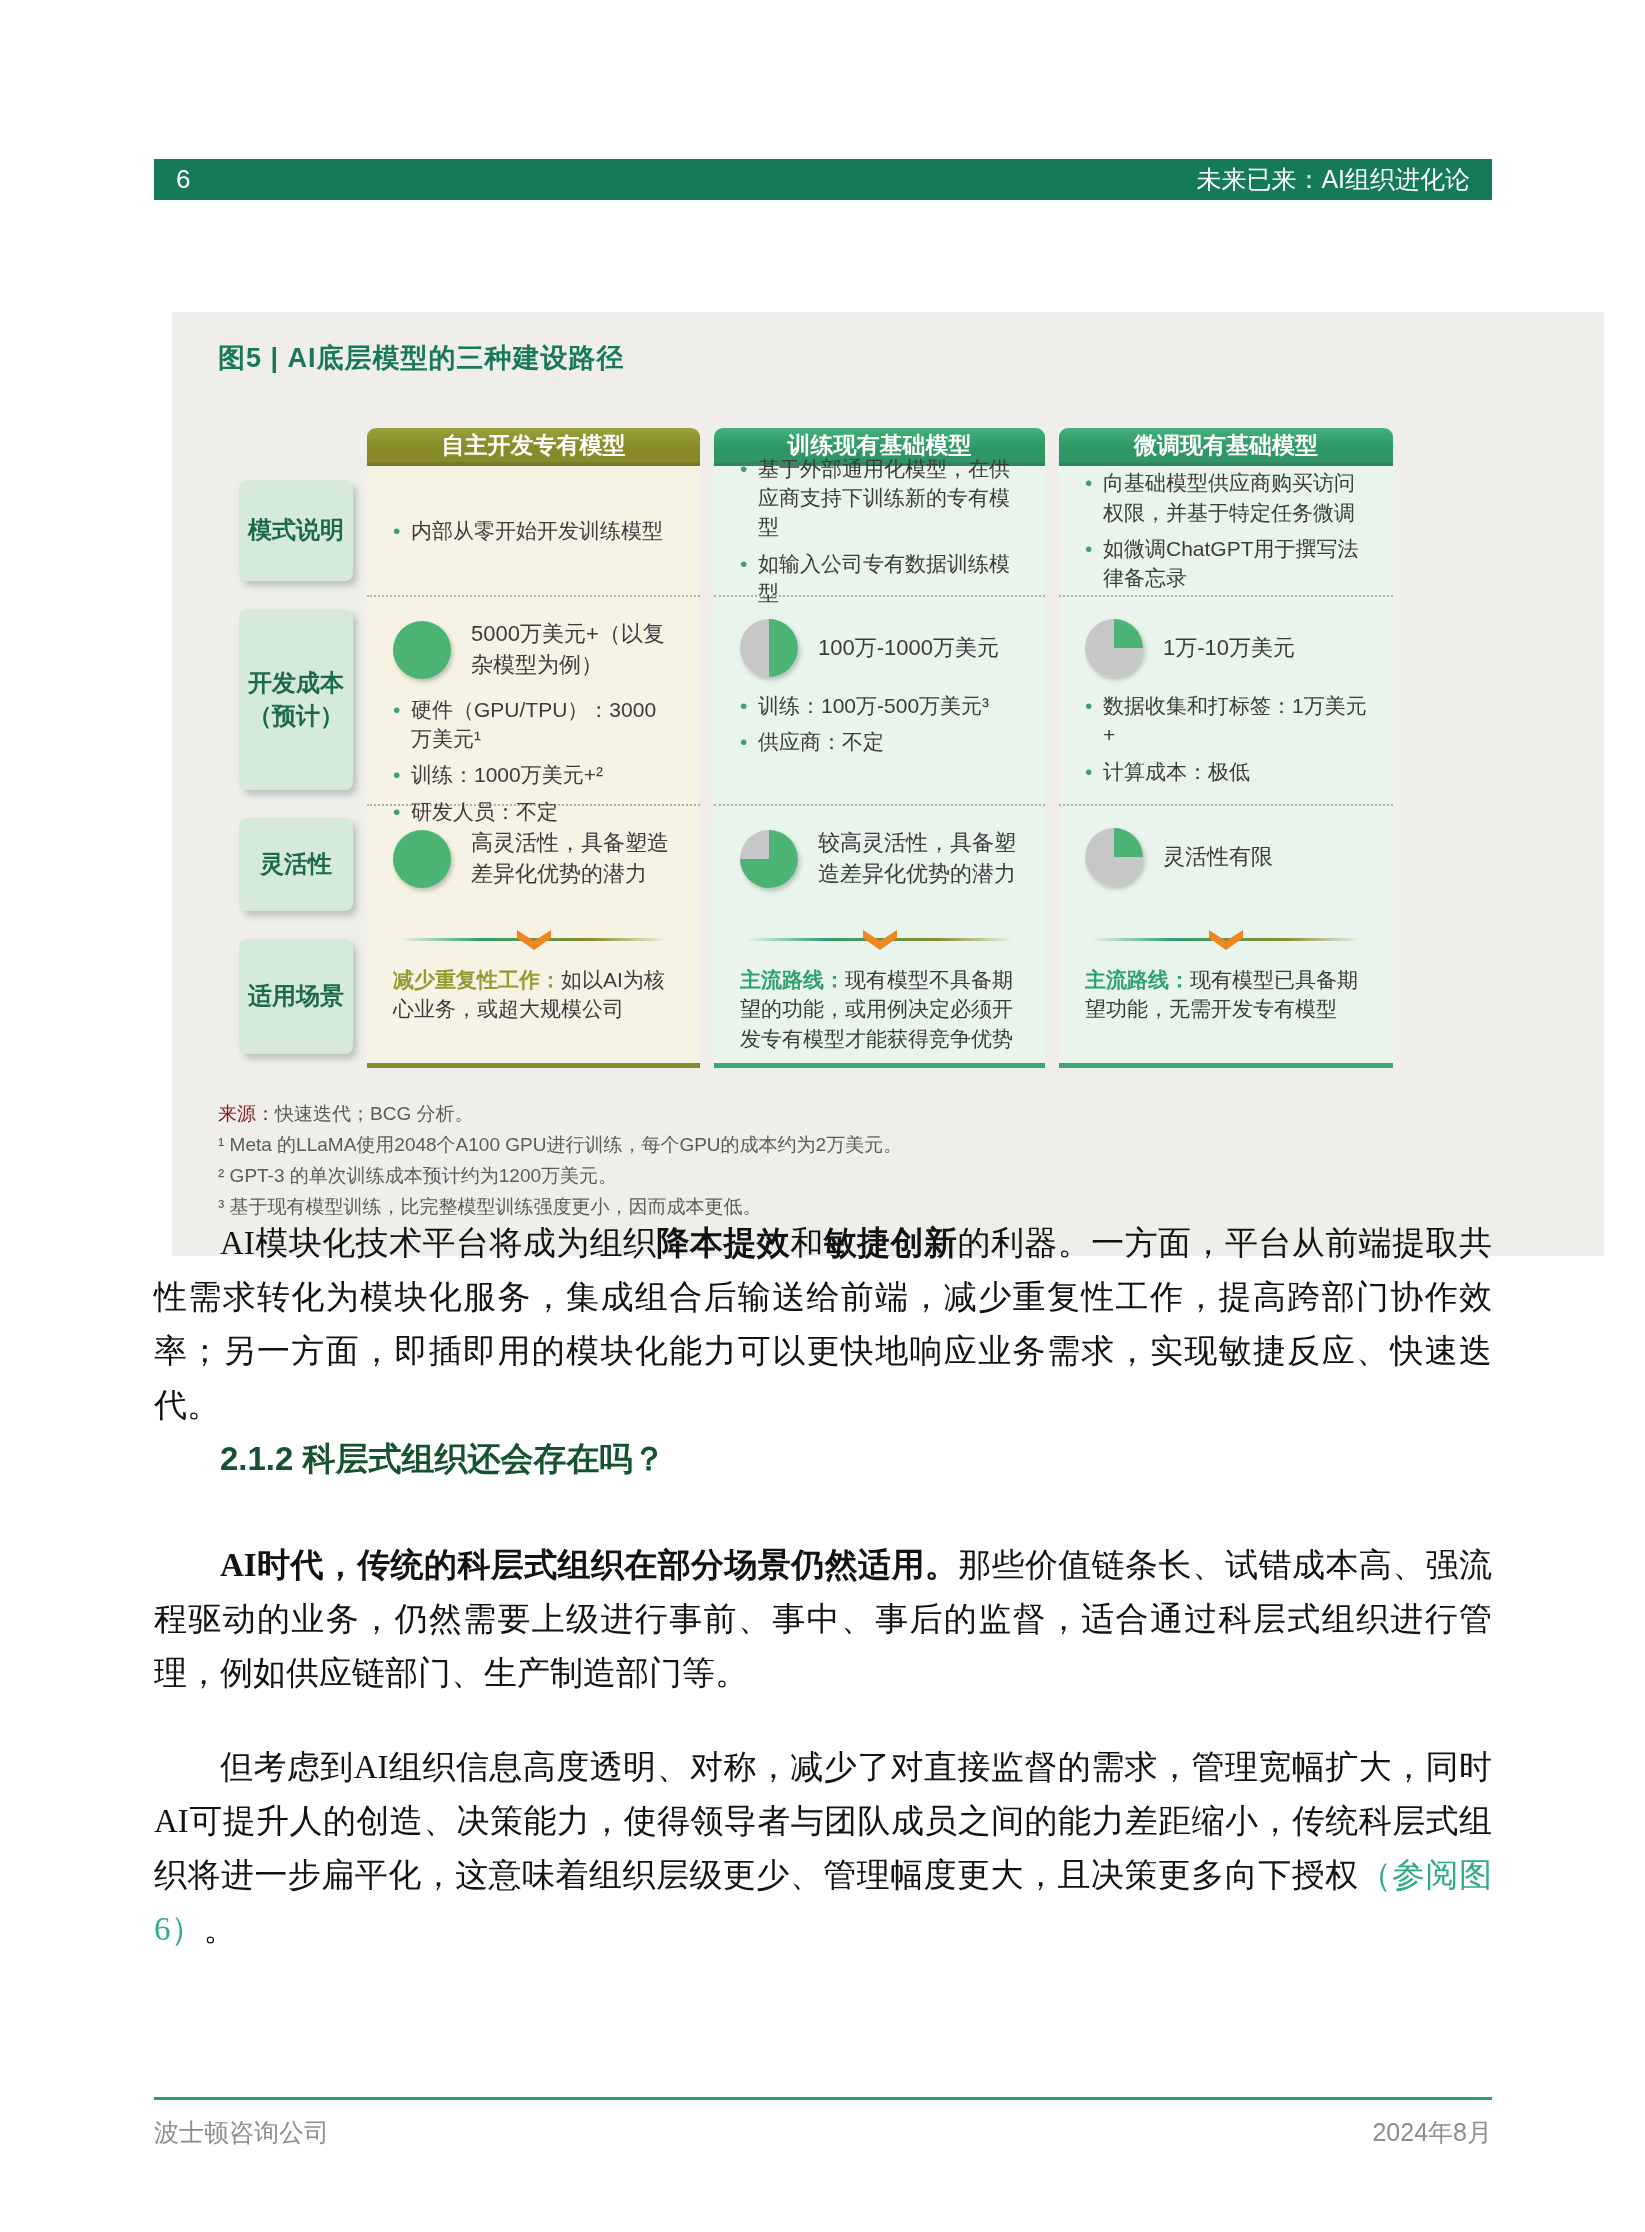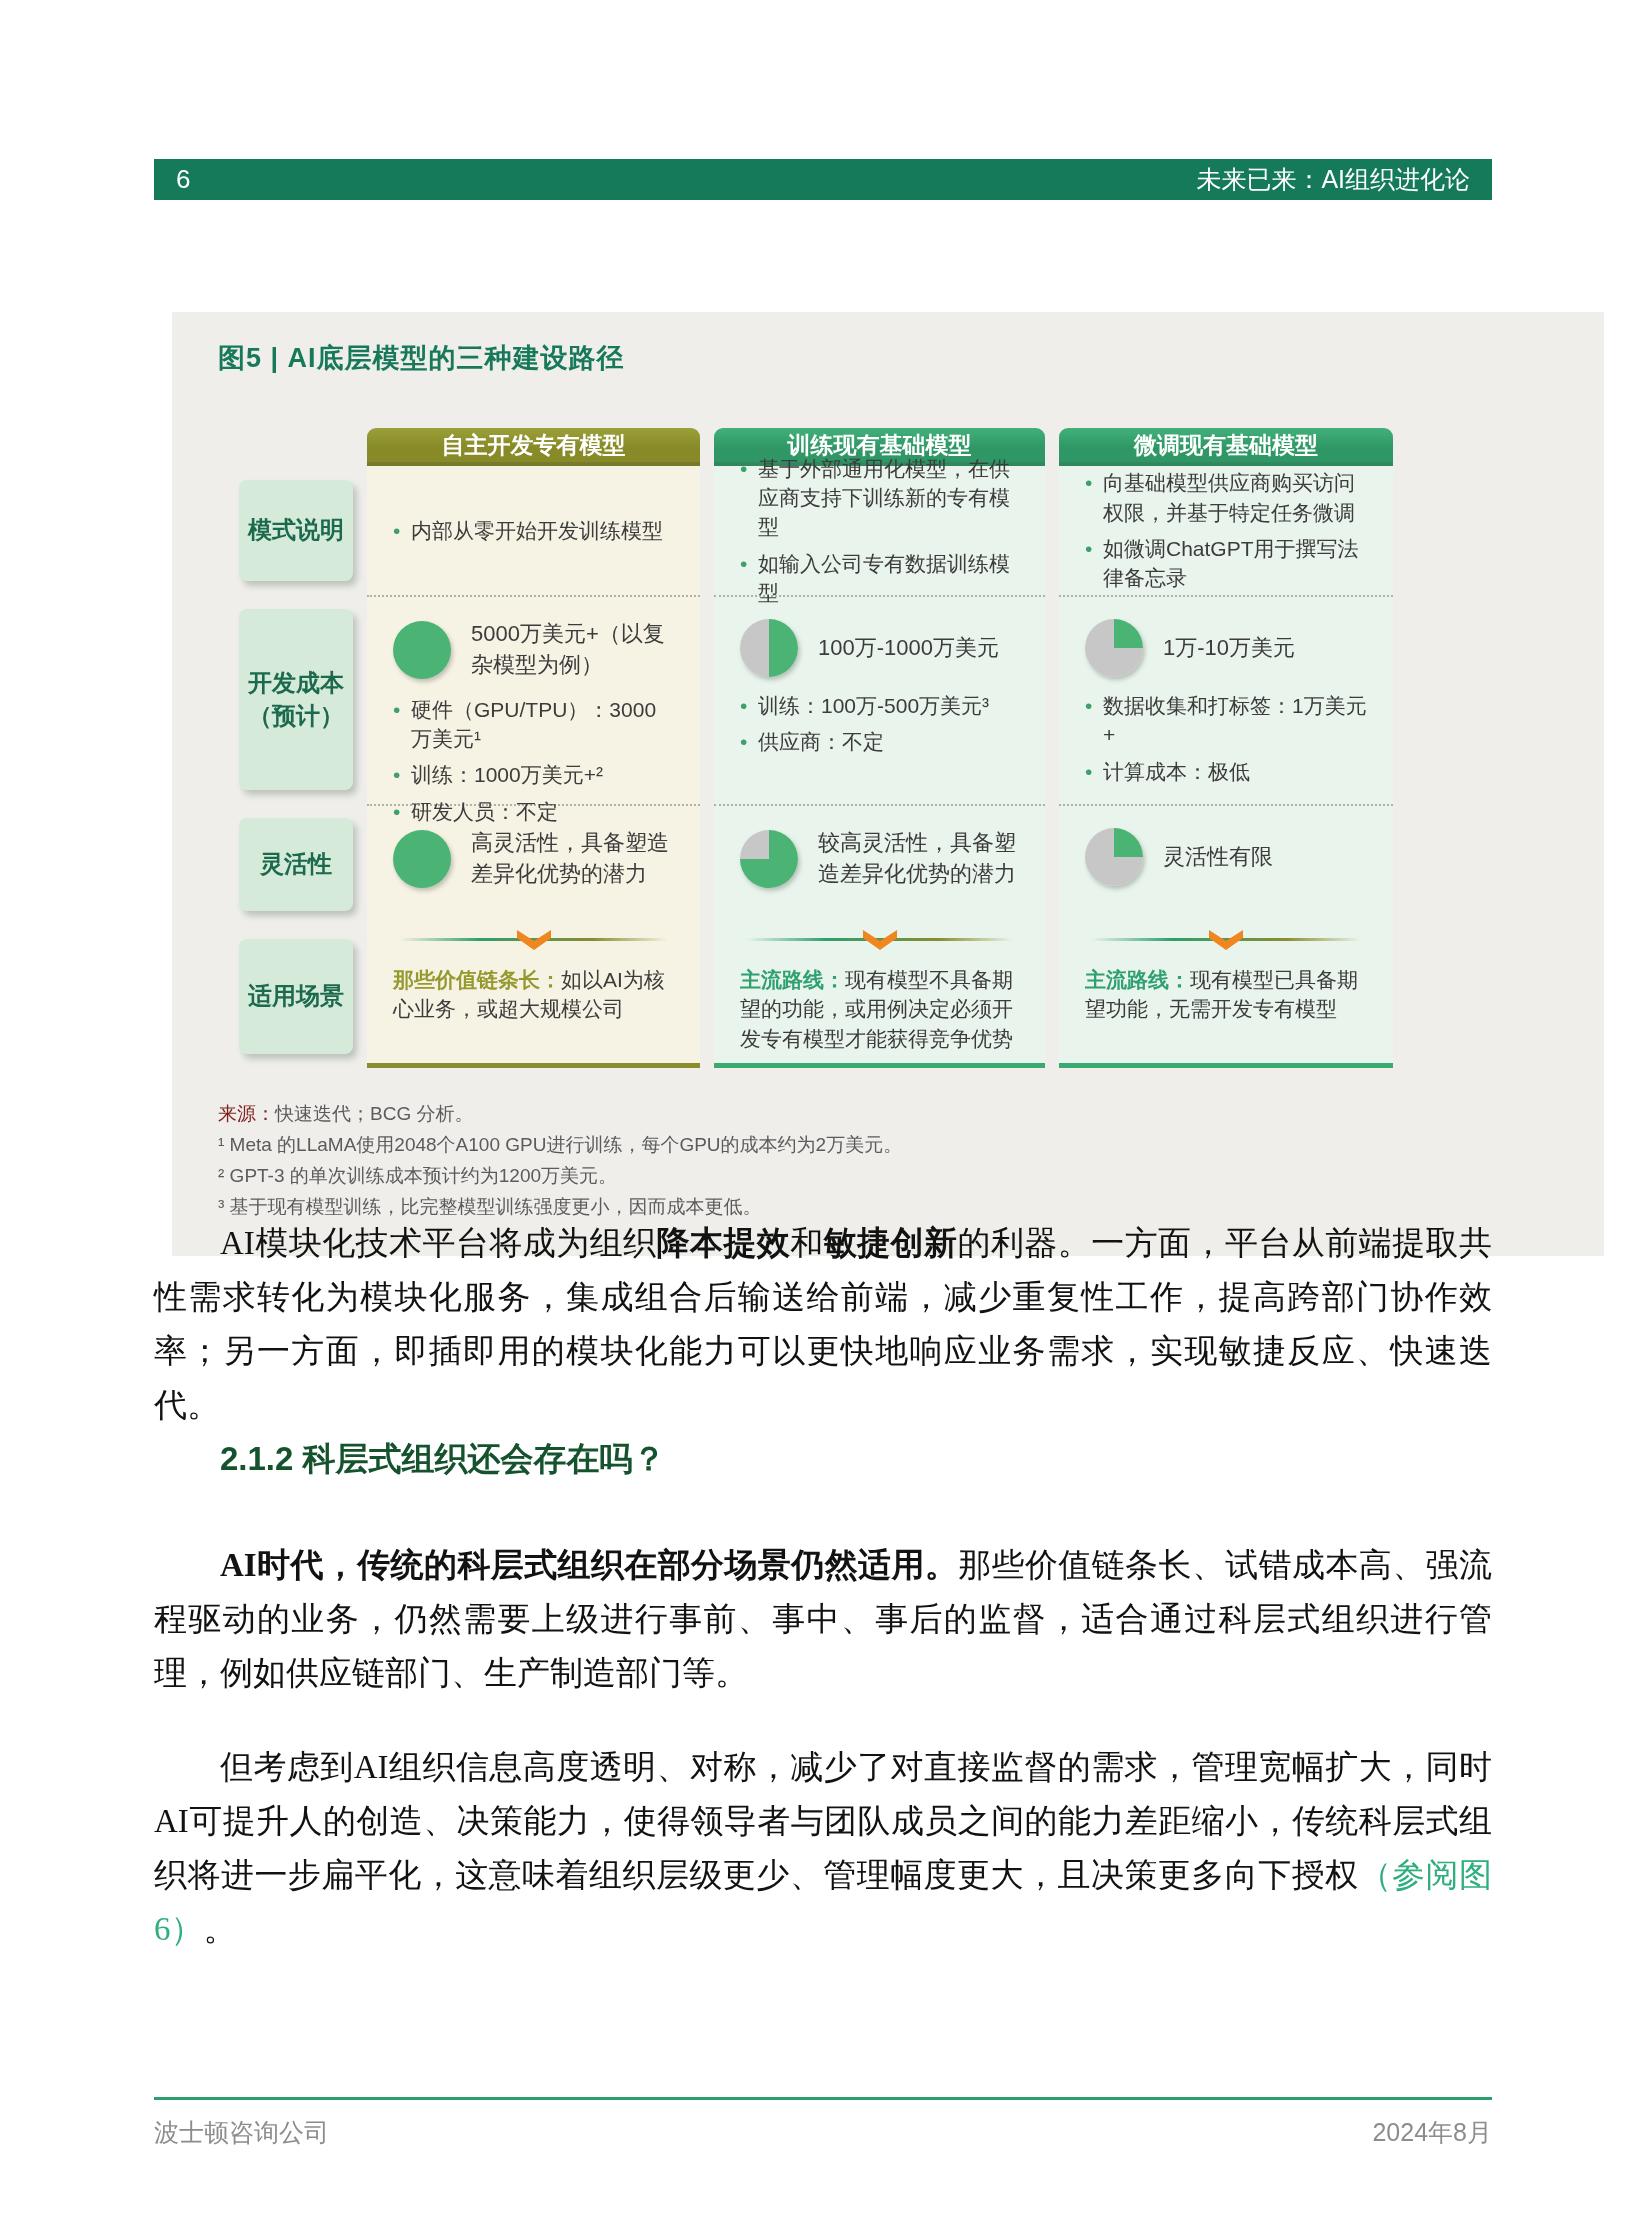--- a/index.html
+++ b/index.html
@@ -183,21 +183,21 @@
       <div class="label-cell">
         <div class="row-label">适用场景</div>
       </div>
       <div class="cell bg1 scenario end1">
         <div class="divider">
           <svg width="34" height="20" viewBox="0 0 34 20">
             <polygon points="0,0 17,11 34,0 34,8 17,20 0,8" fill="#F0861F"></polygon>
           </svg>
         </div>
         <div>
-          <b class="lead-olive">那些价值链条长：</b><span>如以AI为核心业务，或超大规模公司</span>
+          <b class="lead-olive">减少重复性工作：</b><span>如以AI为核心业务，或超大规模公司</span>
         </div>
       </div>
       <div class="cell bg2 scenario end2">
         <div class="divider">
           <svg width="34" height="20" viewBox="0 0 34 20">
             <polygon points="0,0 17,11 34,0 34,8 17,20 0,8" fill="#F0861F"></polygon>
           </svg>
         </div>
         <div>
           <b class="lead-green">主流路线：</b><span>现有模型不具备期望的功能，或用例决定必须开发专有模型才能获得竞争优势</span>

